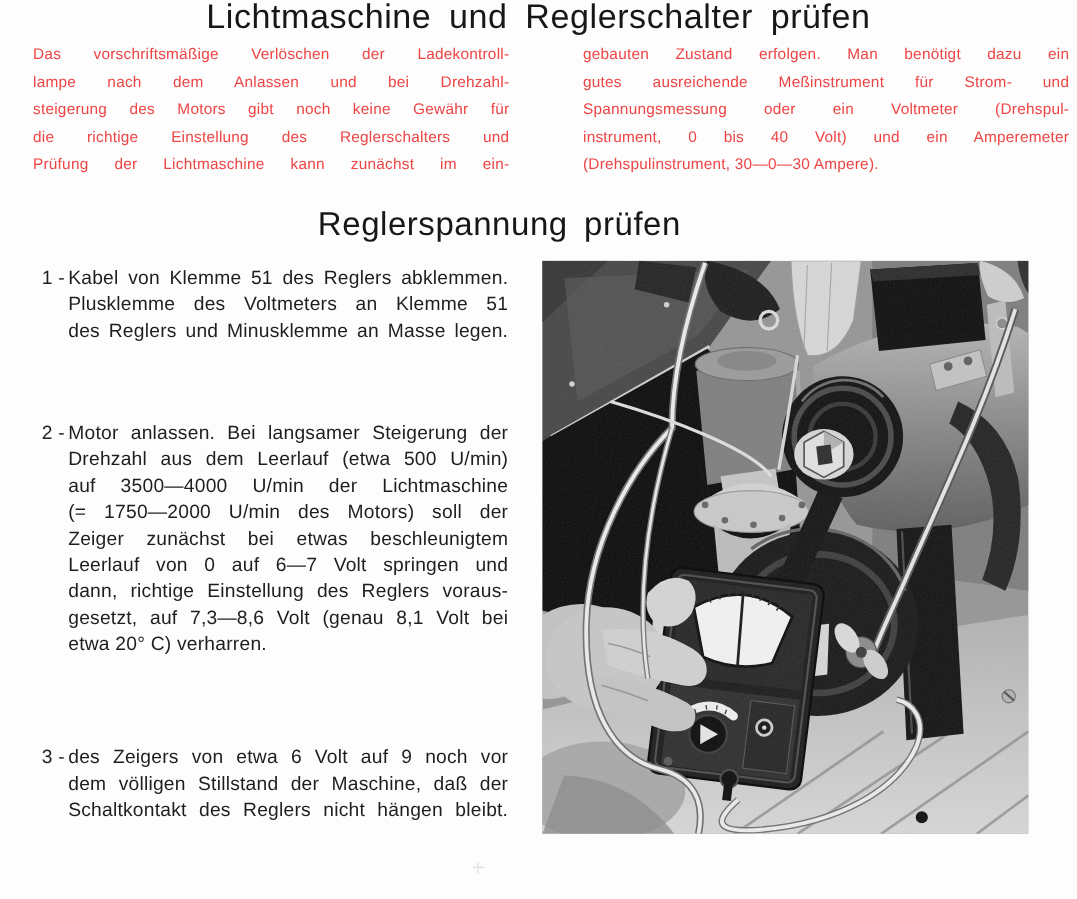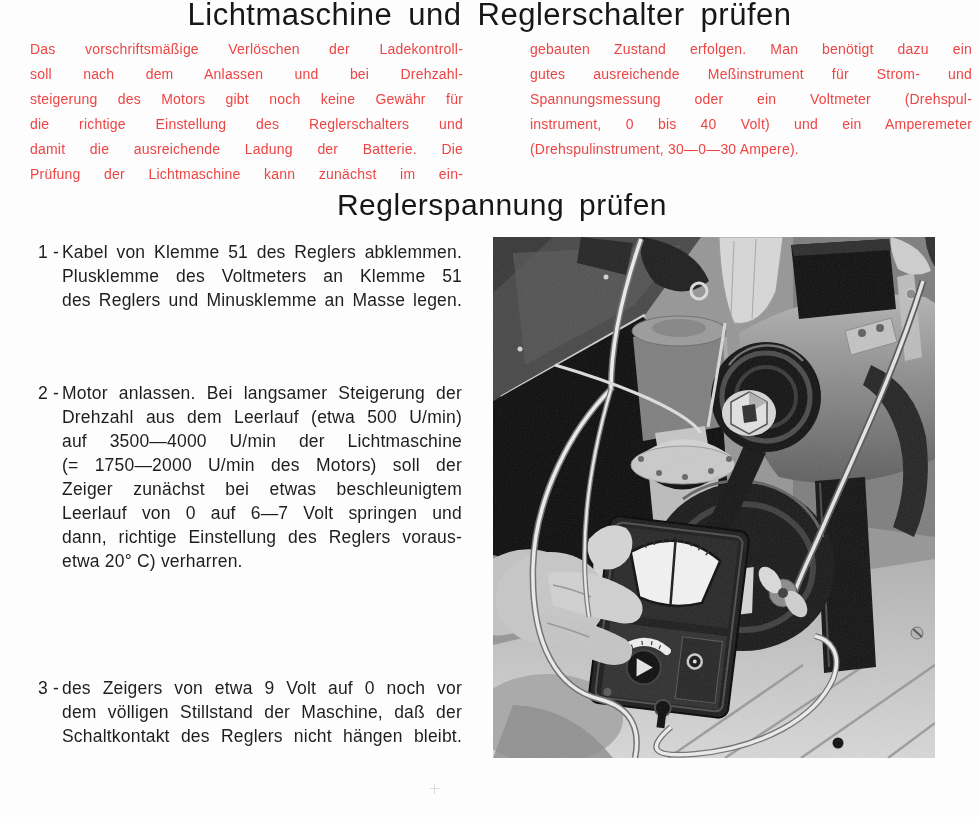--- a/index.html
+++ b/index.html
@@ -10,21 +10,21 @@
     -webkit-font-smoothing:antialiased;
   }
   .title{
     position:absolute;top:-3px;left:0;width:100%;margin:0;
     text-align:center;font-size:31px;font-weight:400;
     letter-spacing:0.5px;word-spacing:7px;color:#171717;
   }
   .subtitle{
     position:absolute;top:188px;left:0;width:908px;margin:0;
     text-align:center;font-size:30px;font-weight:400;
-    letter-spacing:0.5px;word-spacing:6px;color:#171717;padding-left:48px;
+    letter-spacing:0.5px;word-spacing:6px;color:#171717;
   }
   .intro-col{position:absolute;top:37px;font-size:14px;line-height:25px;letter-spacing:0.2px;color:#ef4444;}
   .intro-left{left:30px;width:433px;}
   .intro-right{left:530px;width:442px;}
   .step{position:absolute;left:38px;width:424px;font-size:17.5px;line-height:24px;letter-spacing:0.2px;color:#1e1e1e;}
   #step1{top:240px}
   #step2{top:381px}
   #step3{top:676px}
   .step .num{position:absolute;left:0;top:0;white-space:nowrap;}
   .step .lines{margin-left:24px;}
@@ -38,24 +38,23 @@
 </style>
 </head>
 <body>
 
 <div class="page">
 
   <h1 class="title">Lichtmaschine und Reglerschalter prüfen</h1>
 
   <div class="intro-col intro-left">
       <div class="jline">Das vorschriftsmäßige Verlöschen der Ladekontroll-</div>
-      <div class="jline">soll nach dem Anlassen und bei Drehzahl-</div>
+      <div class="jline">lampe nach dem Anlassen und bei Drehzahl-</div>
       <div class="jline">steigerung des Motors gibt noch keine Gewähr für</div>
       <div class="jline">die richtige Einstellung des Reglerschalters und</div>
-      <div class="jline">damit die ausreichende Ladung der Batterie. Die</div>
       <div class="jline jlast">Prüfung der Lichtmaschine kann zunächst im ein-</div>
     </div>
   <div class="intro-col intro-right lastleft">
       <div class="jline">gebauten Zustand erfolgen. Man benötigt dazu ein</div>
       <div class="jline">gutes ausreichende Meßinstrument für Strom- und</div>
       <div class="jline">Spannungsmessung oder ein Voltmeter (Drehspul-</div>
       <div class="jline">instrument, 0 bis 40 Volt) und ein Amperemeter</div>
       <div class="jline jlast">(Drehspulinstrument, 30—0—30 Ampere).</div>
     </div>
 
@@ -73,28 +72,29 @@
   <div class="step lastleft" id="step2">
     <span class="num">2 -</span>
     <div class="lines">
         <div class="jline">Motor anlassen. Bei langsamer Steigerung der</div>
         <div class="jline">Drehzahl aus dem Leerlauf (etwa 500 U/min)</div>
         <div class="jline">auf 3500—4000 U/min der Lichtmaschine</div>
         <div class="jline">(= 1750—2000 U/min des Motors) soll der</div>
         <div class="jline">Zeiger zunächst bei etwas beschleunigtem</div>
         <div class="jline">Leerlauf von 0 auf 6—7 Volt springen und</div>
         <div class="jline">dann, richtige Einstellung des Reglers voraus-</div>
+        <div class="jline">gesetzt, auf 7,3—8,6 Volt (genau 8,1 Volt bei</div>
         <div class="jline jlast">etwa 20° C) verharren.</div>
       </div>
   </div>
 
   <div class="step" id="step3">
     <span class="num">3 -</span>
     <div class="lines">
-        <div class="jline">des Zeigers von etwa 9 Volt auf 0 noch vor</div>
+        <div class="jline">des Zeigers von etwa 6 Volt auf 9 noch vor</div>
         <div class="jline">dem völligen Stillstand der Maschine, daß der</div>
         <div class="jline jlast">Schaltkontakt des Reglers nicht hängen bleibt.</div>
       </div>
   </div>
 
   <figure class="photo">
     <svg viewBox="0 0 442 521" xmlns="http://www.w3.org/2000/svg">
       <defs>
         <linearGradient id="dyn" x1="0" y1="0" x2="0" y2="1">
           <stop offset="0" stop-color="#b4b4b4"></stop>

